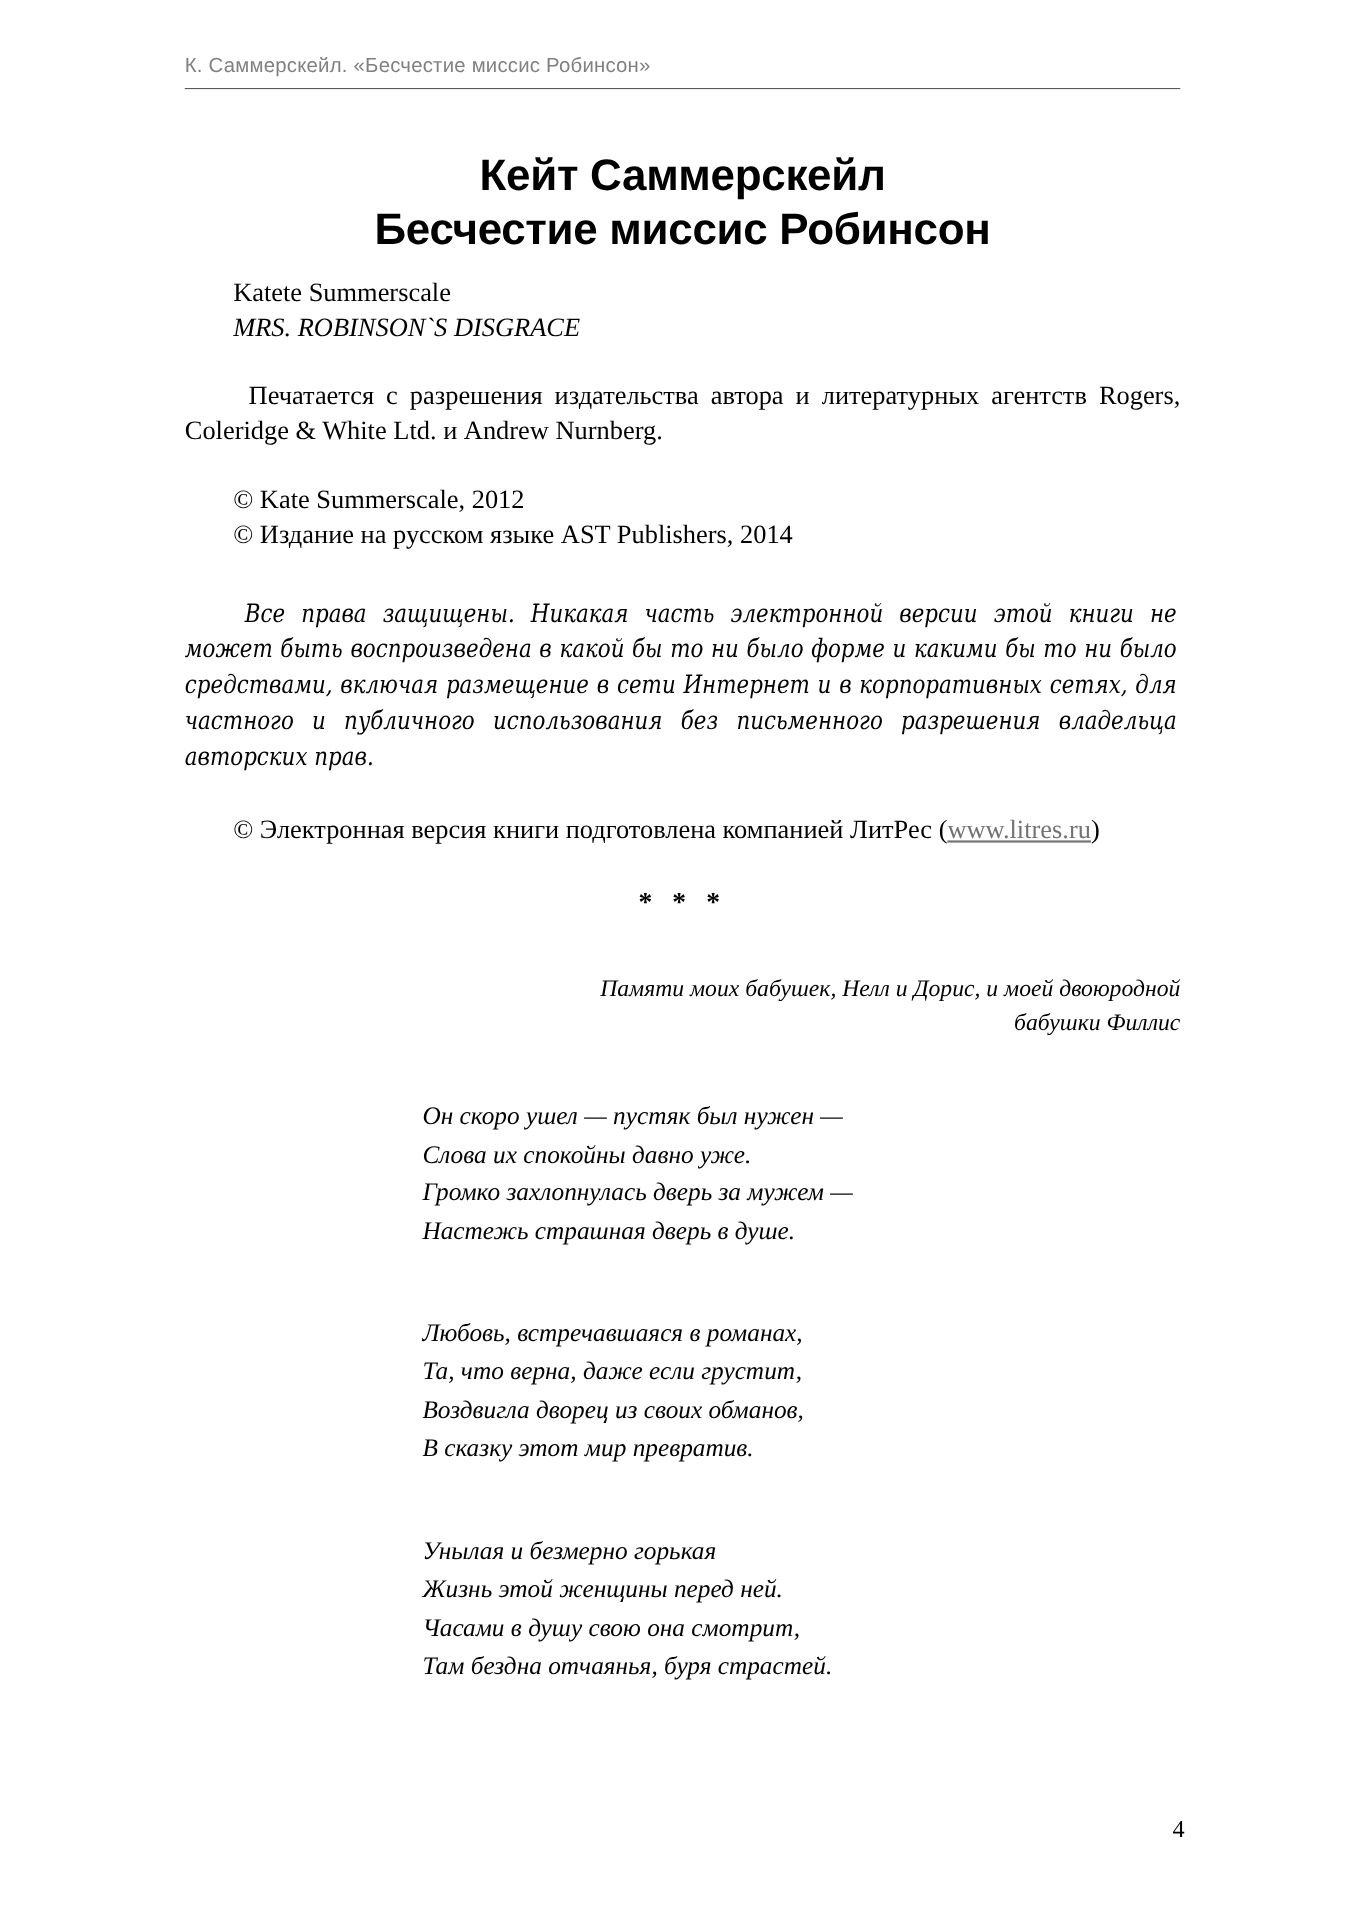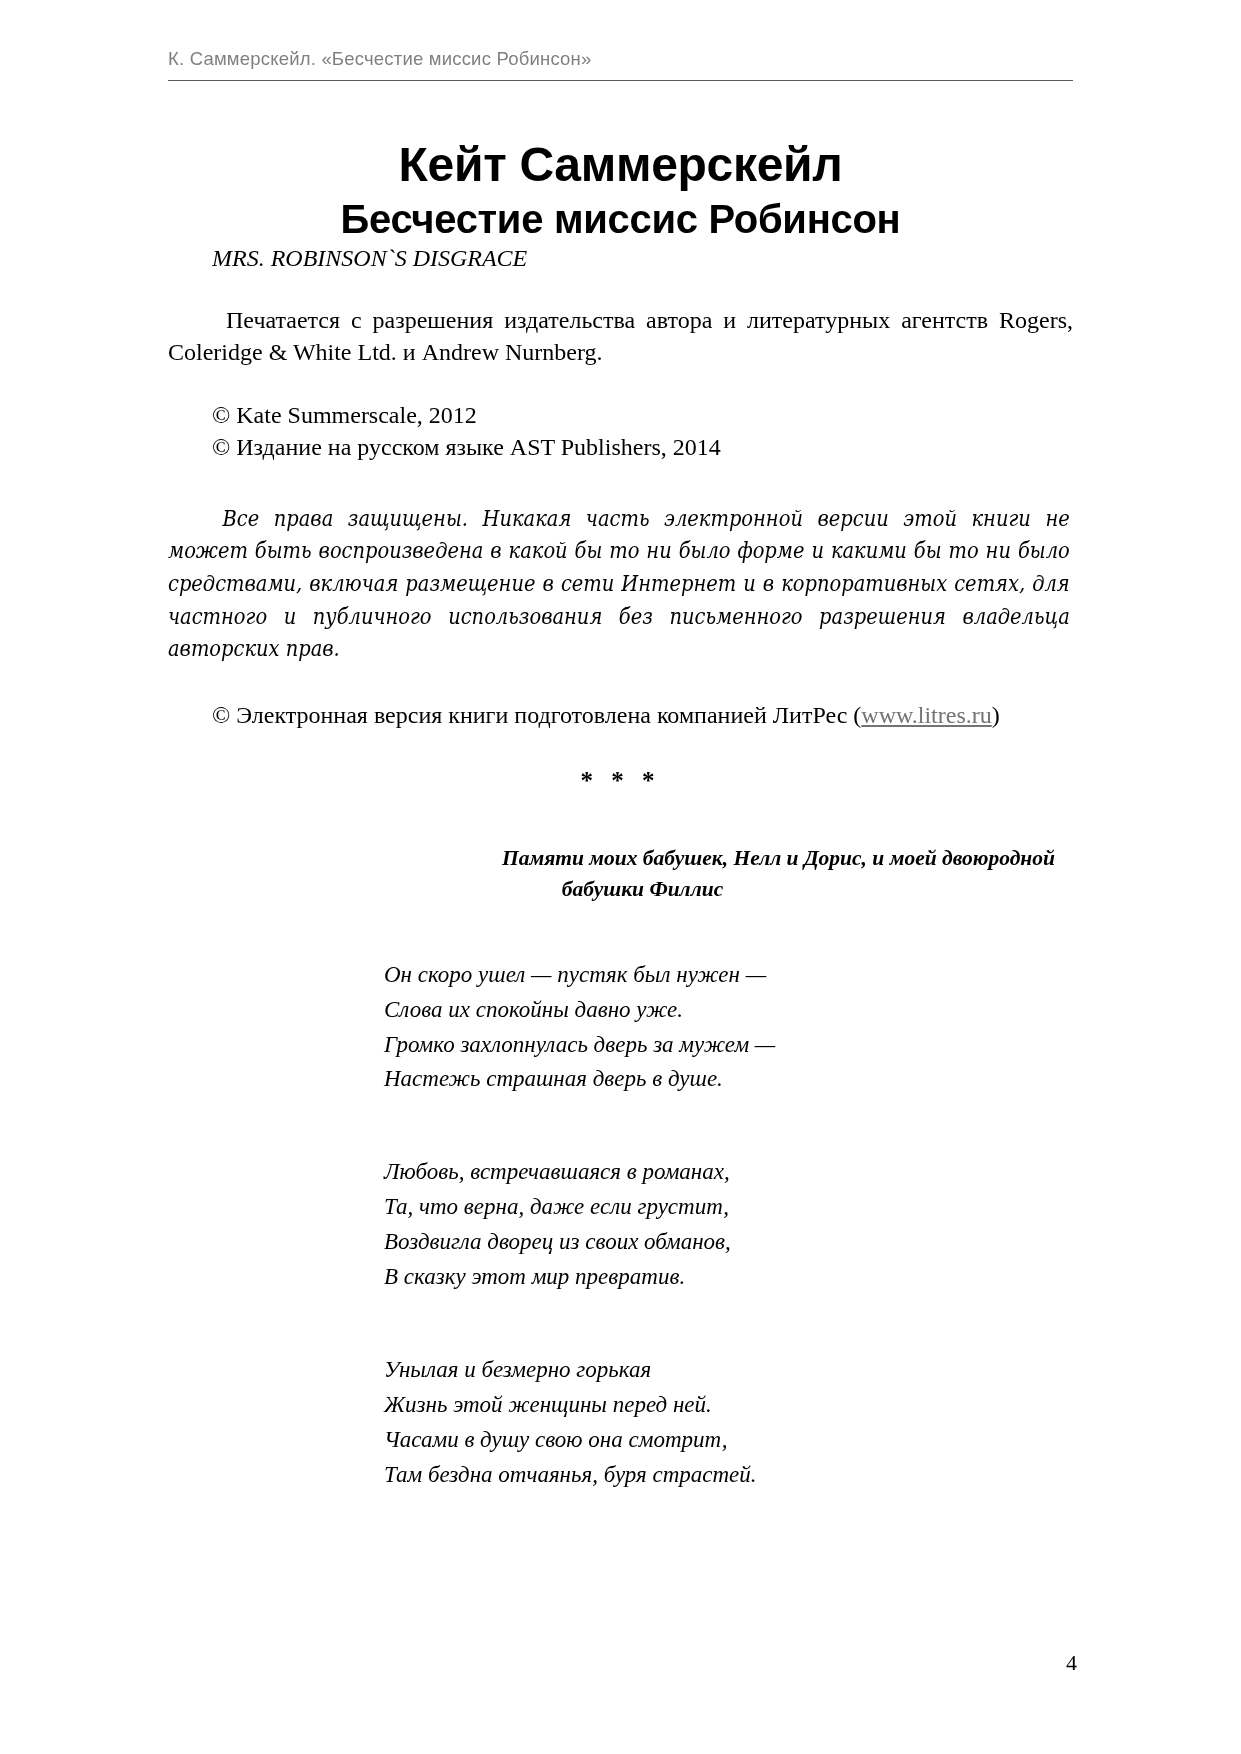--- a/index.html
+++ b/index.html
@@ -49,21 +49,21 @@
     width: 905px;
   }
 
   .title-block {
     text-align: center;
     font-family: "Liberation Sans", "DejaVu Sans", sans-serif;
     font-weight: bold;
     margin-top: 8px;
   }
   .title-line-1 {
-    font-size: 48px;
+    font-size: 40px;
     line-height: 1.22;
     letter-spacing: -0.3px;
   }
   .title-line-2 {
     font-size: 40px;
     line-height: 1.22;
     letter-spacing: -0.3px;
   }
 
   .orig-author {
@@ -130,25 +130,24 @@
     font-weight: bold;
     font-size: 25px;
     letter-spacing: 6px;
     margin-top: 36px;
   }
 
   .dedication {
     font-style: italic;
     font-size: 21.5px;
     line-height: 1.45;
-    text-align: center;
+    text-align: right;
     text-indent: 272px;
     margin-top: 48px;
     padding-left: 44px;
-    font-weight: bold;
   }
 
   .poem {
     margin-top: 52px;
     padding-left: 216px;
   }
   .stanza {
     font-style: italic;
     font-size: 23px;
     line-height: 1.52;
@@ -175,20 +174,21 @@
     <div class="header-rule"></div>
   </div>
 
   <div class="content">
 
     <div class="title-block">
       <div class="title-line-1">Кейт Саммерскейл</div>
       <div class="title-line-2">Бесчестие миссис Робинсон</div>
     </div>
 
+    <div class="orig-author">Katete Summerscale</div>
     <div class="orig-title">MRS. ROBINSON`S DISGRACE</div>
 
     <div class="para">Печатается с разрешения издательства автора и литературных агентств Rogers, Coleridge &amp; White Ltd. и Andrew Nurnberg.</div>
 
     <div class="copy-block">
       <div class="copyline">© Kate Summerscale, 2012</div>
       <div class="copyline">© Издание на русском языке AST Publishers, 2014</div>
     </div>
 
     <div class="rights">Все права защищены. Никакая часть электронной версии этой книги не может быть воспроизведена в какой бы то ни было форме и какими бы то ни было средствами, включая размещение в сети Интернет и в корпоративных сетях, для частного и публичного использования без письменного разрешения владельца авторских прав.</div>

